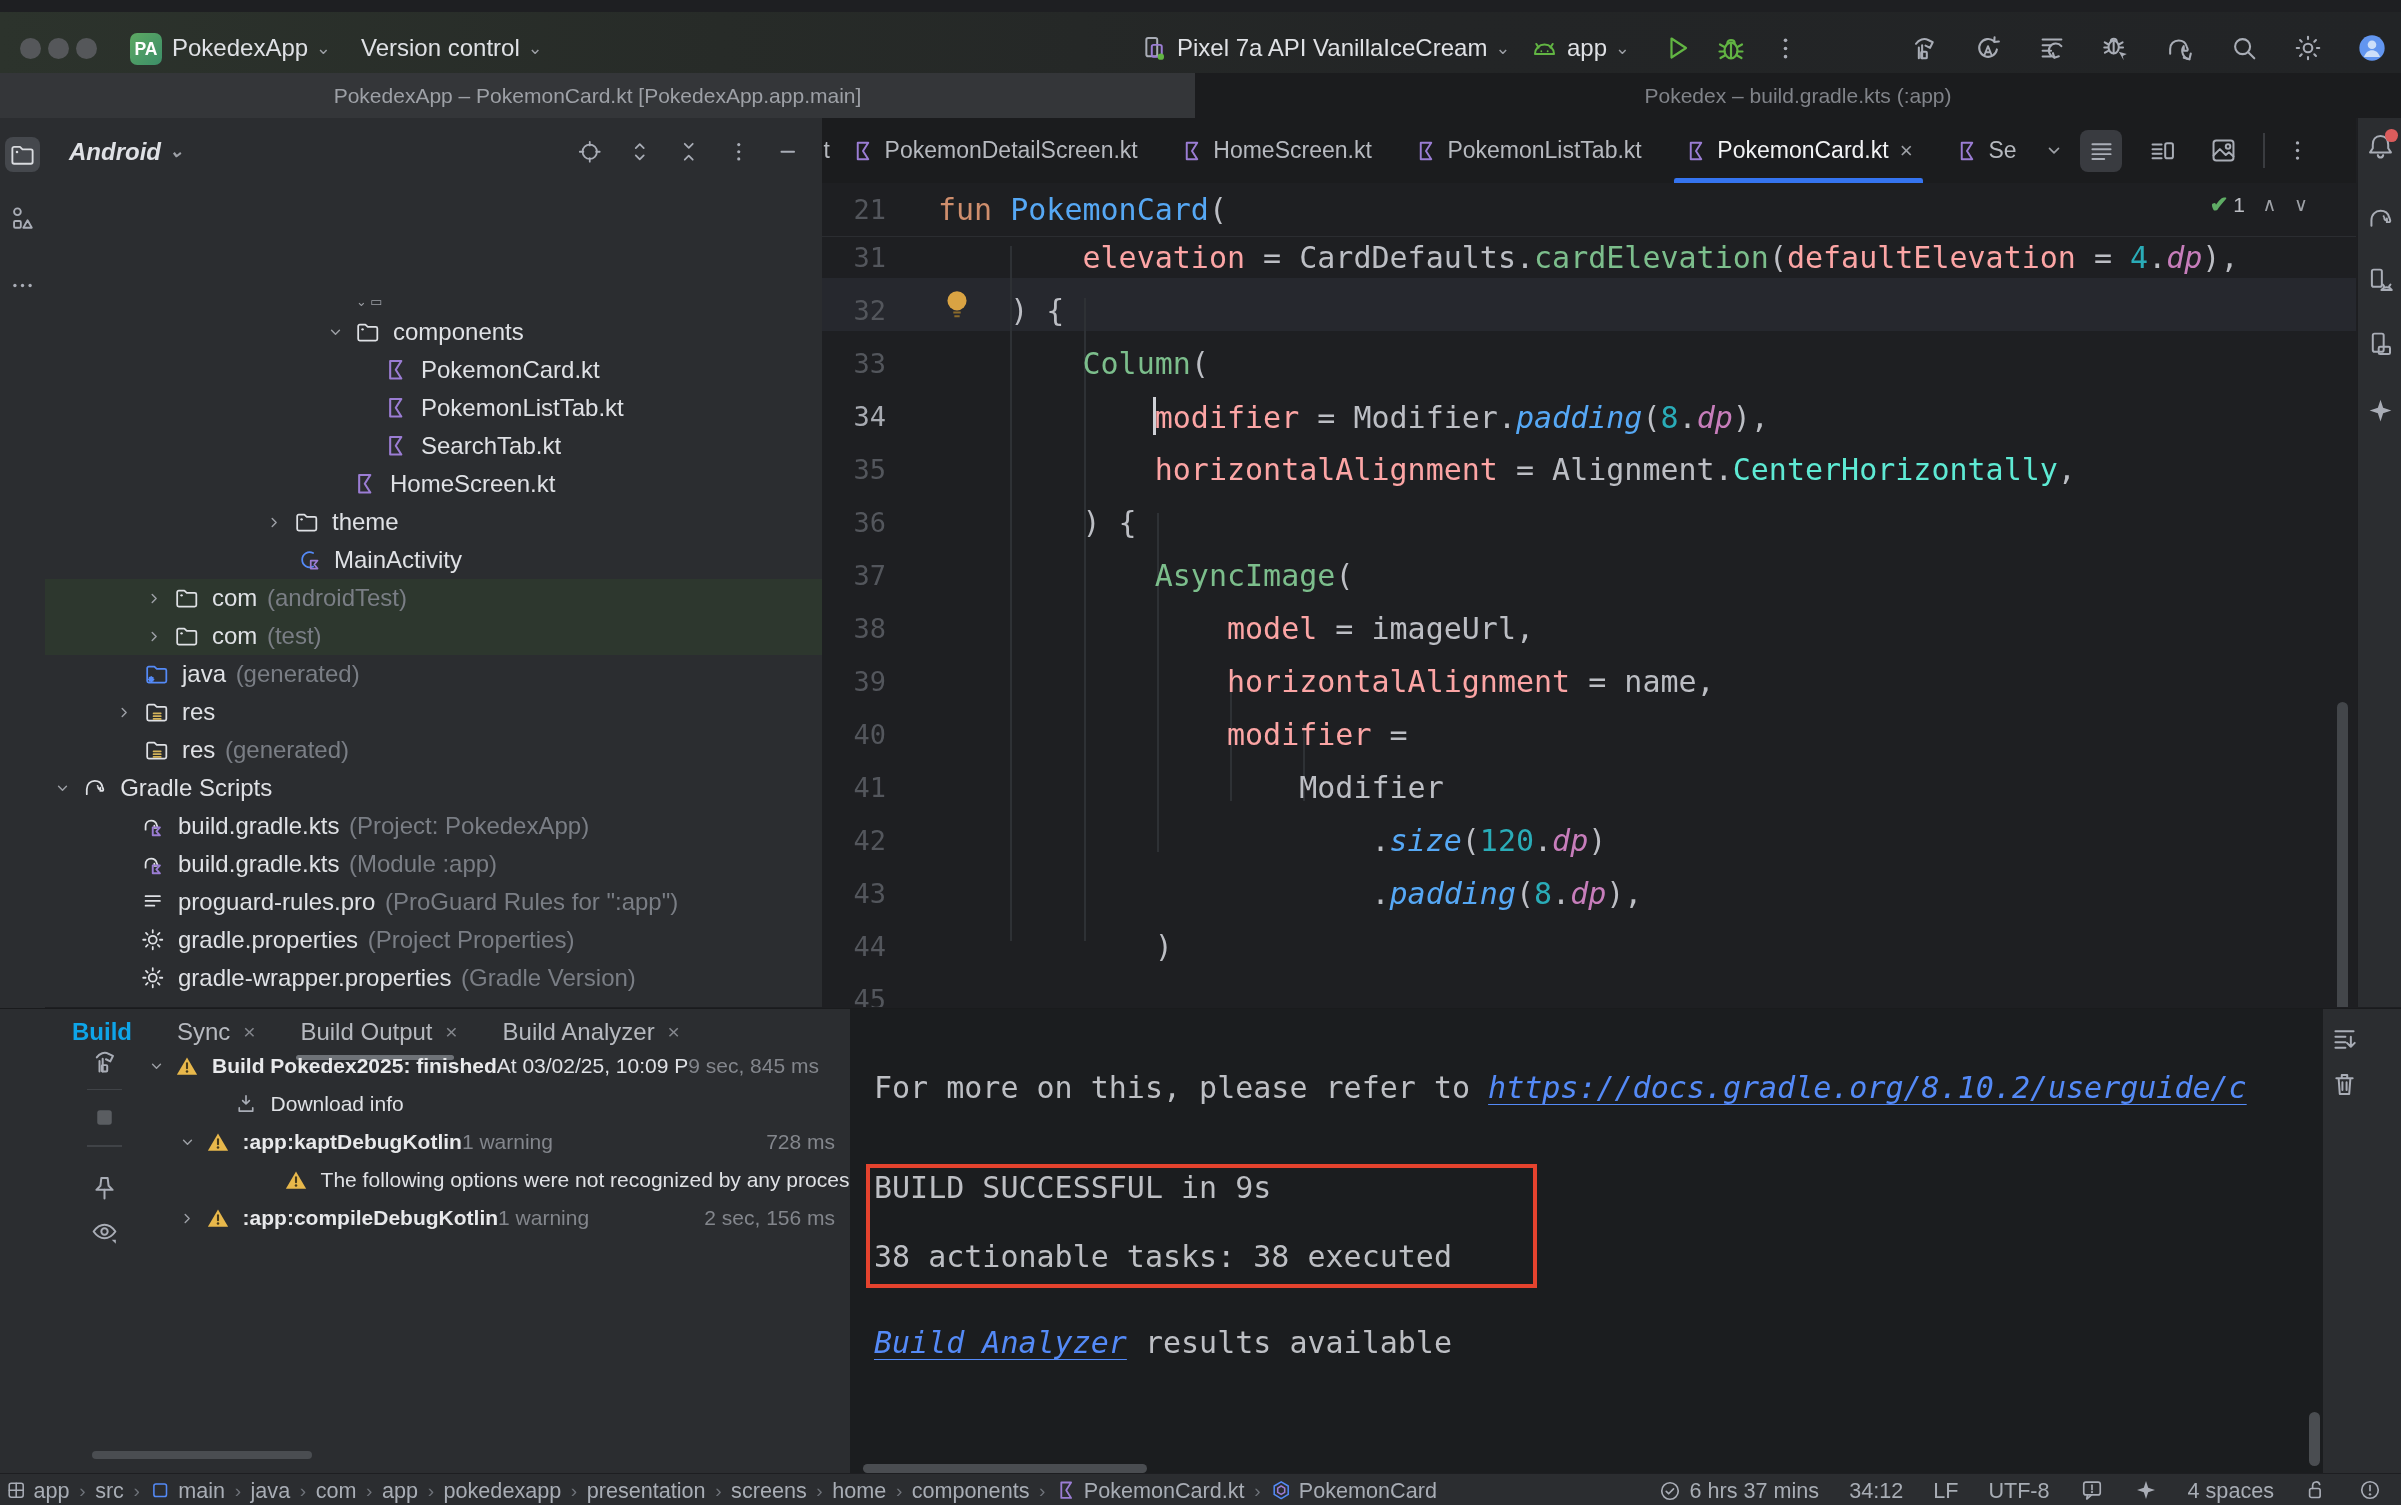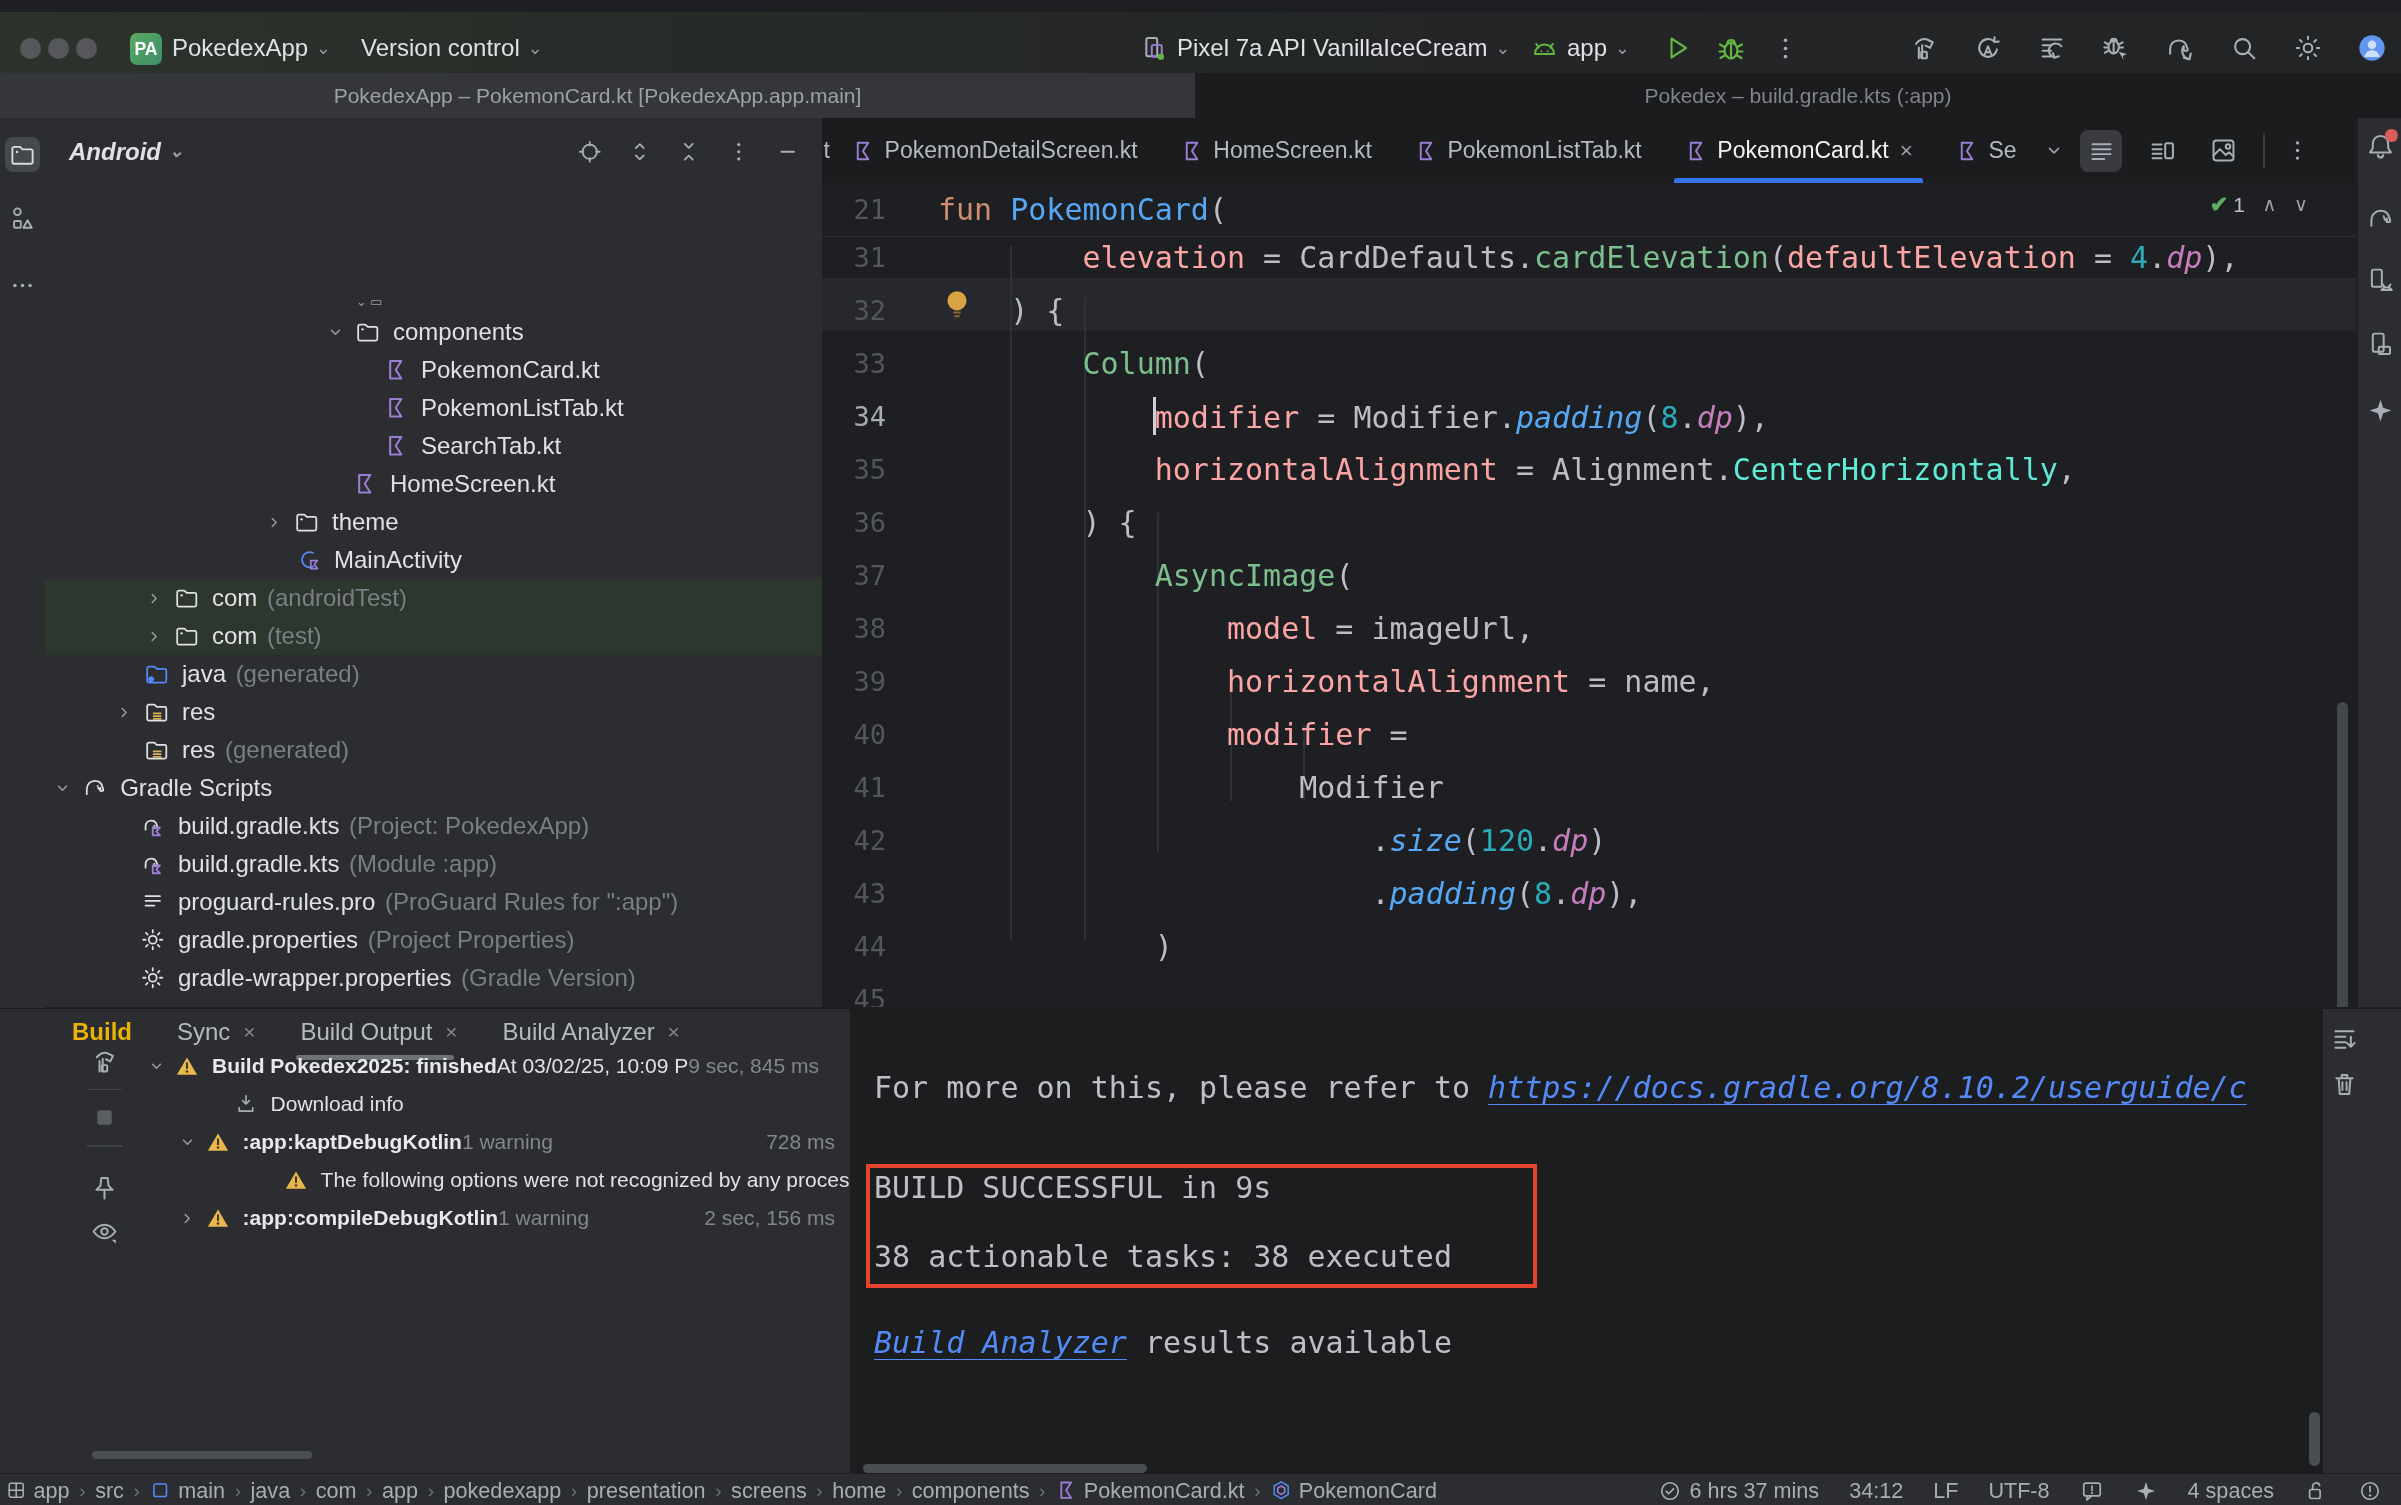--- a/index.html
+++ b/index.html
@@ -94,21 +94,21 @@
   #bulb{position:absolute;left:118px;top:169px;width:34px;height:35px;}
   #inspect{position:absolute;right:48px;top:73px;display:flex;align-items:center;gap:17.6px;font-size:22.4px;z-index:6;}
   #inspect .chk{color:#5fad65;font-weight:bold;}
   #inspect .cnt{color:#BCBEC4;font-size:21px;margin-left:-12.8px;}
   #inspect .arr{color:#9DA0A6;font-size:19px;}
   #ed-scroll{position:absolute;left:1515px;top:584px;width:11.2px;height:487px;background:#43464A;border-radius:5.6px;}
 
   
   #build{left:0;top:1008px;width:2401px;height:465px;background:#2B2D30;border-top:1.6px solid #1a1b1d;overflow:hidden;}
   #build-tabs{position:absolute;left:0;top:0;height:45px;display:flex;align-items:center;gap:0;}
-  #build-title{margin-left:72px;font-size:24px;font-weight:bold;color:#eab308;}
+  #build-title{margin-left:72px;font-size:24px;font-weight:bold;color:#0ea5e9;}
   .btab{display:flex;align-items:center;gap:12.8px;font-size:24px;color:#B6B9BF;margin-left:45px;position:relative;height:45px;}
   .btab .closex{color:#84878D;font-size:21px;}
   .btab.active .bunder{position:absolute;left:-4.8px;right:3.2px;bottom:-6.4px;height:5.6px;background:#6e7277;border-radius:3.2px;}
   #build-toolbar{position:absolute;left:68px;top:38px;width:72px;display:flex;flex-direction:column;align-items:center;}
   #build-toolbar .ic{width:29px;height:29px;}
   .btb-div{width:35px;height:1.6px;background:#404347;margin:12.8px 0;}
   #build-tree{position:absolute;left:140px;top:38px;width:711px;height:399px;overflow:hidden;}
   .brow{position:relative;height:38px;display:flex;align-items:center;font-size:21px;white-space:nowrap;}
   .brow .chv{width:29px;color:#9DA0A6;display:flex;}
   .brow .chv svg{width:21px;height:21px;}
@@ -130,21 +130,21 @@
   #bo-toolbar .ic{width:29px;height:29px;}
 
   
   #statusbar{left:0;top:1473px;width:2401px;height:33px;background:#2B2D30;border-top:1.6px solid #1d1e21;
     display:flex;align-items:center;font-size:21.6px;color:#A8ADB5;}
   #crumbs{display:flex;align-items:center;margin-left:4.8px;white-space:nowrap;}
   .crumb{display:flex;align-items:center;gap:6.4px;}
   .crumb .ficon{width:22.4px;height:22.4px;display:flex;}
   .crumb .ficon svg{width:22.4px;height:22.4px;}
   .csep{color:#6F737A;margin:0 9.6px;font-size:19px;}
-  #status-right{margin-left:auto;display:flex;align-items:center;gap:30px;margin-right:19px;}
+  #status-right{margin-left:auto;display:flex;align-items:flex-start;gap:30px;margin-right:19px;}
   .sitem{display:flex;align-items:center;gap:8px;color:#A8ADB5;}
   .sitem .ic{width:24px;height:24px;}
 </style>
 </head>
 <body>
 
 <div id="stage">
 
   <div id="titlebar" class="abs">
     <div class="light abs" style="left:20px"></div>

